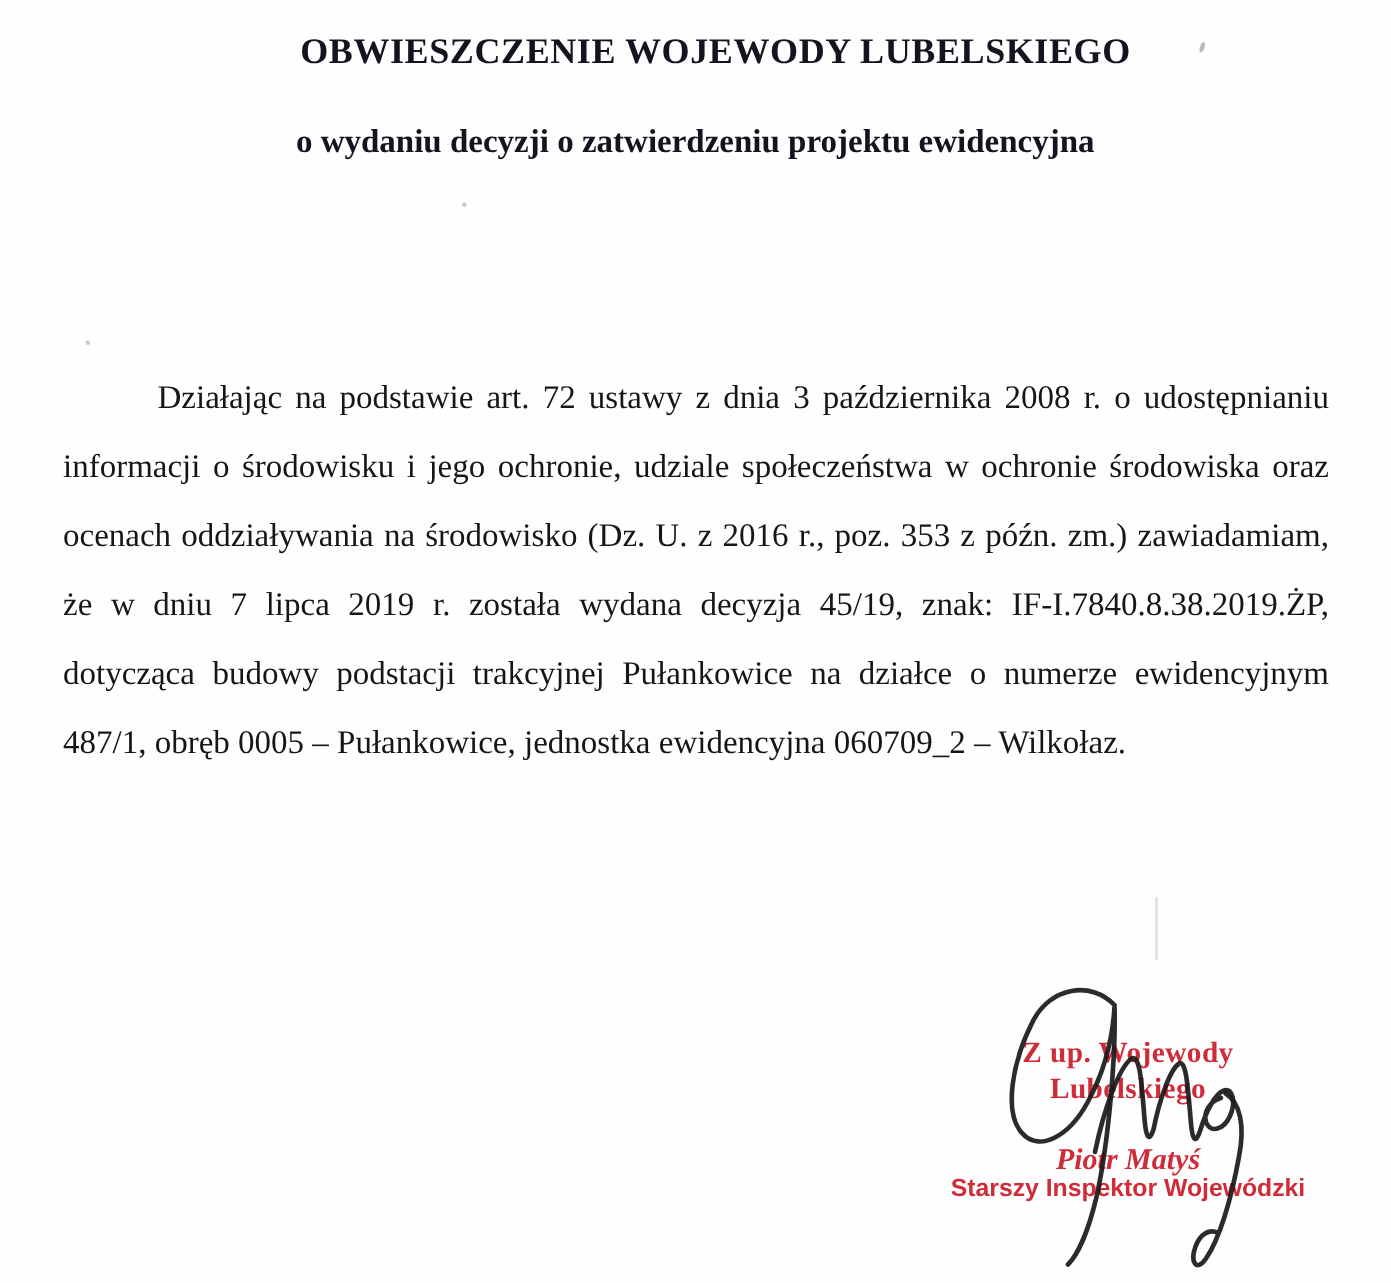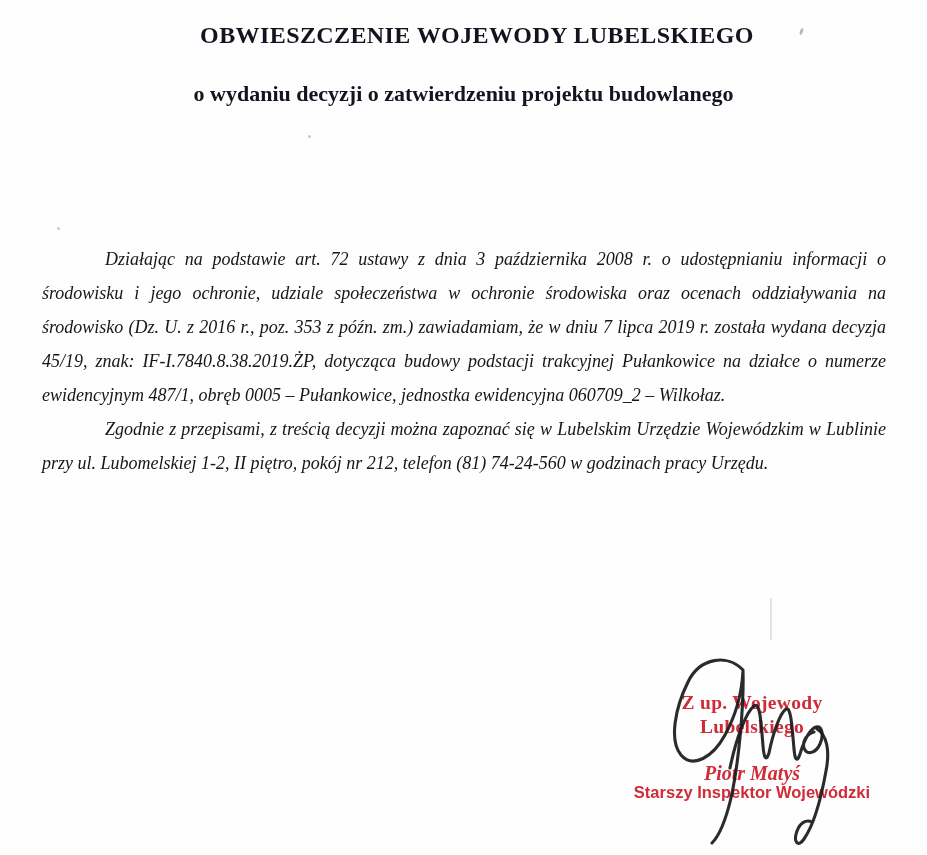--- a/index.html
+++ b/index.html
@@ -42,26 +42,25 @@
     color: #141420;
   }
   
   .doc-body {
     position: absolute;
     top: 242px;
     left: 42px;
     width: 844px;
   }
   .doc-body p {
-    font-size: 18px;
-    line-height: 34px;
+    font-size: 22px;
+    line-height: 46px;
     text-align: justify;
     text-indent: 63px;
     color: var(--text-black);
-    font-style: italic;
   }
   
   .sig-block {
     position: absolute;
     left: 628px;
     top: 691px;
     width: 248px;
     text-align: center;
     color: var(--stamp-red);
     z-index: 2;
@@ -112,27 +111,26 @@
   .a4 { left: 770px; top: 598px; width: 2px; height: 42px; border-radius: 0; background: #e3e3e6; }
 </style>
 </head>
 <body>
 
 <div class="page">
 
   <header class="doc-header">
     <h1 class="doc-title">OBWIESZCZENIE WOJEWODY LUBELSKIEGO</h1>
     <div class="doc-subtitle">
-      <div>o wydaniu decyzji o zatwierdzeniu projektu budowlanego</div>
+      <div>o wydaniu decyzji o zatwierdzeniu projektu ewidencyjna</div>
     </div>
   </header>
 
   <main class="doc-body">
     <p>Działając na podstawie art. 72 ustawy z dnia 3 października 2008 r. o udostępnianiu informacji o środowisku i jego ochronie, udziale społeczeństwa w ochronie środowiska oraz ocenach oddziaływania na środowisko (Dz. U. z 2016 r., poz. 353 z późn. zm.) zawiadamiam, że w dniu 7 lipca 2019 r. została wydana decyzja 45/19, znak: IF-I.7840.8.38.2019.ŻP, dotycząca budowy podstacji trakcyjnej Pułankowice na działce o numerze ewidencyjnym 487/1, obręb 0005 – Pułankowice, jednostka ewidencyjna 060709_2 – Wilkołaz.</p>
-    <p>Zgodnie z przepisami, z treścią decyzji można zapoznać się w Lubelskim Urzędzie Wojewódzkim w Lublinie przy ul. Lubomelskiej 1-2, II piętro, pokój nr 212, telefon (81) 74-24-560 w godzinach pracy Urzędu.</p>
   </main>
 
   <div class="sig-block">
     <div class="sig-auth">Z up. Wojewody Lubelskiego</div>
     <div class="sig-name">Piotr Matyś</div>
     <div class="sig-title">Starszy Inspektor Wojewódzki</div>
   </div>
 
   <svg class="signature-svg" viewBox="0 0 196 204" aria-hidden="true">
 

